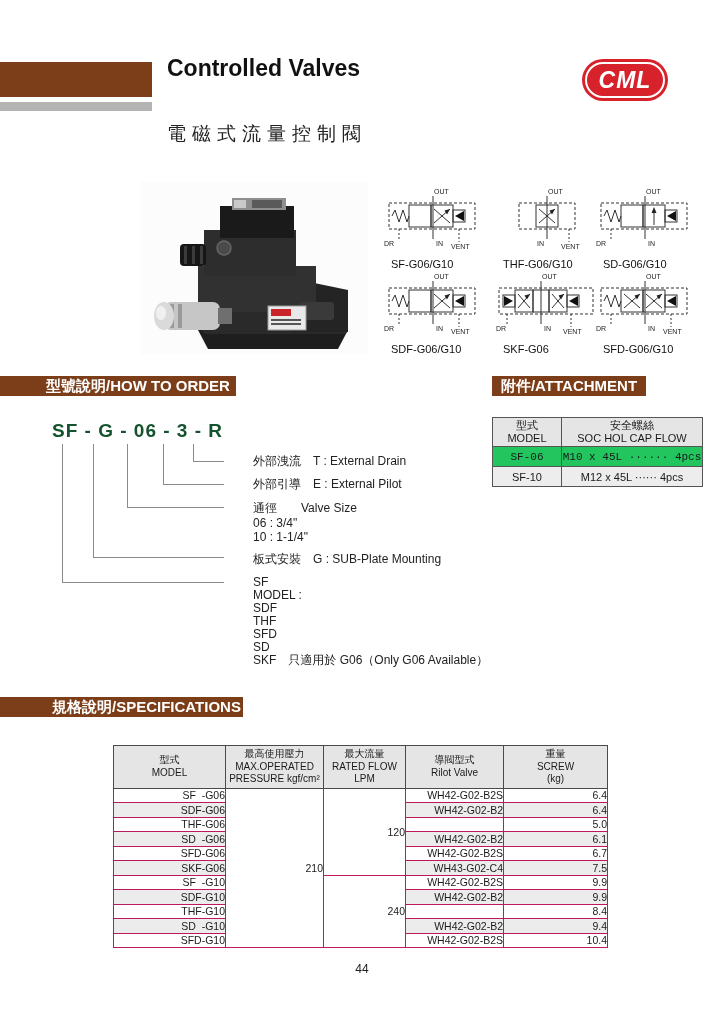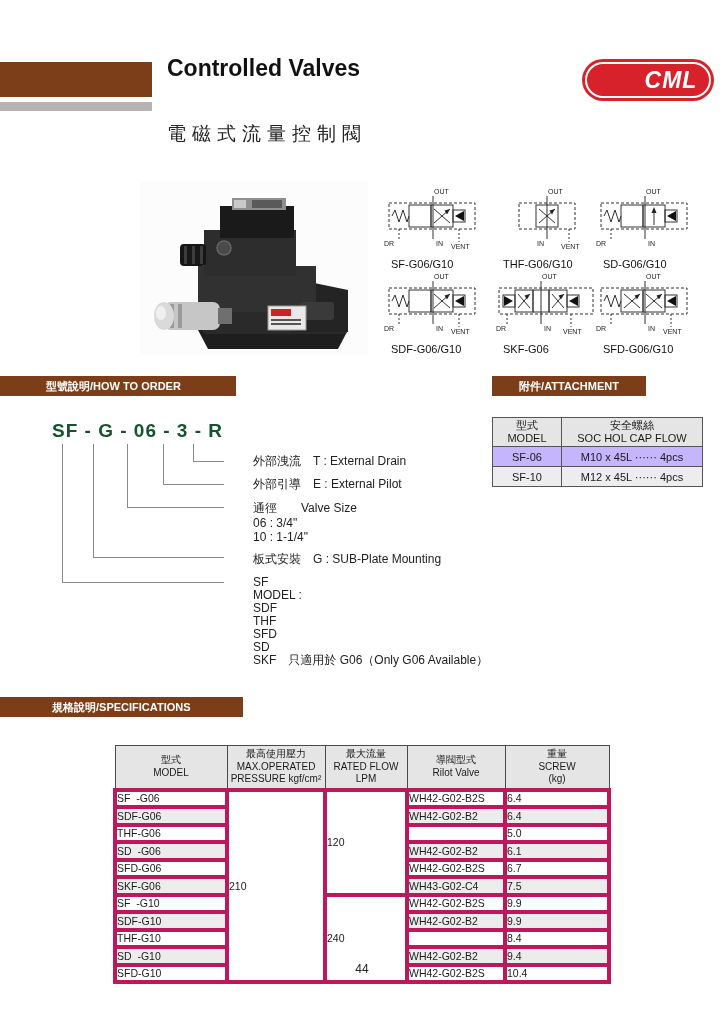--- a/index.html
+++ b/index.html
@@ -5,44 +5,44 @@
   html,body{margin:0;padding:0;background:#fff;}
   .page{position:relative;width:724px;height:1024px;background:#ffffff;overflow:hidden;
         font-family:"Liberation Sans","DejaVu Sans",sans-serif;color:#1a1a1a;}
   .abs{position:absolute;}
   
   .bar-brown{left:0;top:62px;width:152px;height:35px;background:#7c3e18;}
   .bar-gray{left:0;top:102px;width:152px;height:9px;background:#b4b4b4;}
   .title{left:167px;top:54px;font-size:23px;font-weight:bold;line-height:28px;color:#111;}
   .subtitle{left:167px;top:121px;font-size:19px;letter-spacing:6px;color:#222;}
   .logo{left:585px;top:62px;width:80px;height:36px;background:#d7222b;border-radius:18px;
-        display:flex;align-items:center;justify-content:center;box-shadow:0 0 0 2px #fff inset,0 0 0 3px #d7222b;padding-left:46px;}
+        display:flex;align-items:center;justify-content:center;box-shadow:0 0 0 2px #fff inset,0 0 0 3px #d7222b;}
   .logo span{color:#fff;font-size:23px;font-weight:bold;font-style:italic;letter-spacing:1px;}
   
-  .sec-bar{background:#7c3e18;color:#fff;font-size:11px;font-weight:bold;line-height:20px;height:20px;}
+  .sec-bar{background:#7c3e18;color:#fff;font-size:15px;font-weight:bold;line-height:20px;height:20px;}
   .sec-order{left:0;top:376px;width:236px;padding-left:46px;box-sizing:border-box;}
   .sec-attach{left:492px;top:376px;width:154px;text-align:center;}
   .sec-spec{left:0;top:697px;width:243px;padding-left:52px;box-sizing:border-box;}
   
   .model-code{left:52px;top:420px;font-size:19px;font-weight:bold;letter-spacing:1px;color:#14532d;}
   .lline{border-left:1px solid #8a8a8a;border-bottom:1px solid #8a8a8a;}
   .note{font-size:12px;color:#222;white-space:pre;}
   .mlist{font-size:12px;color:#222;line-height:13px;}
   
   .att-table{left:492px;top:417px;border-collapse:collapse;}
   .att-table td{border:1px solid #555;font-size:11px;text-align:center;vertical-align:middle;padding:0;}
   .att-table .hd{background:#e5e5e5;height:28px;line-height:13px;}
-  .att-table .r0 td{background:#c4b5fd;height:19px;}
+  .att-table .r0 td{background:#22c55e;height:19px;font-family:Liberation Mono, monospace;}
   .att-table .r1 td{background:#ededed;height:19px;}
   .att-c1{width:68px;} .att-c2{width:140px;}
   
   .spec-table{left:113px;top:745px;border-collapse:collapse;table-layout:fixed;}
   .spec-table th{border:1px solid #4a4a4a;background:#e5e5e5;font-weight:normal;
                  font-size:10px;line-height:12.5px;padding:2px 0;vertical-align:middle;}
-  .spec-table td{border:4px solid #be185d;font-size:10.5px;text-align:left;height:13.5px;
+  .spec-table td{border:1px solid #be185d;font-size:10.5px;text-align:right;height:13.5px;
                  padding:0;vertical-align:middle;background:#fff;}
   .spec-table tr.alt td{background:#ececec;}
   .spec-table td.merged{background:#fff;}
   .spec-table td.c-model{white-space:pre;}
   
   .diagrams{left:383px;top:187px;display:grid;grid-template-columns:112px 100px 123px;
             grid-template-rows:85px 85px;}
   .dcell{position:relative;}
   .dcap{font-size:11px;color:#111;margin:1px 0 0 8px;}
   .pagenum{left:0;top:962px;width:724px;text-align:center;font-size:12px;color:#222;}

